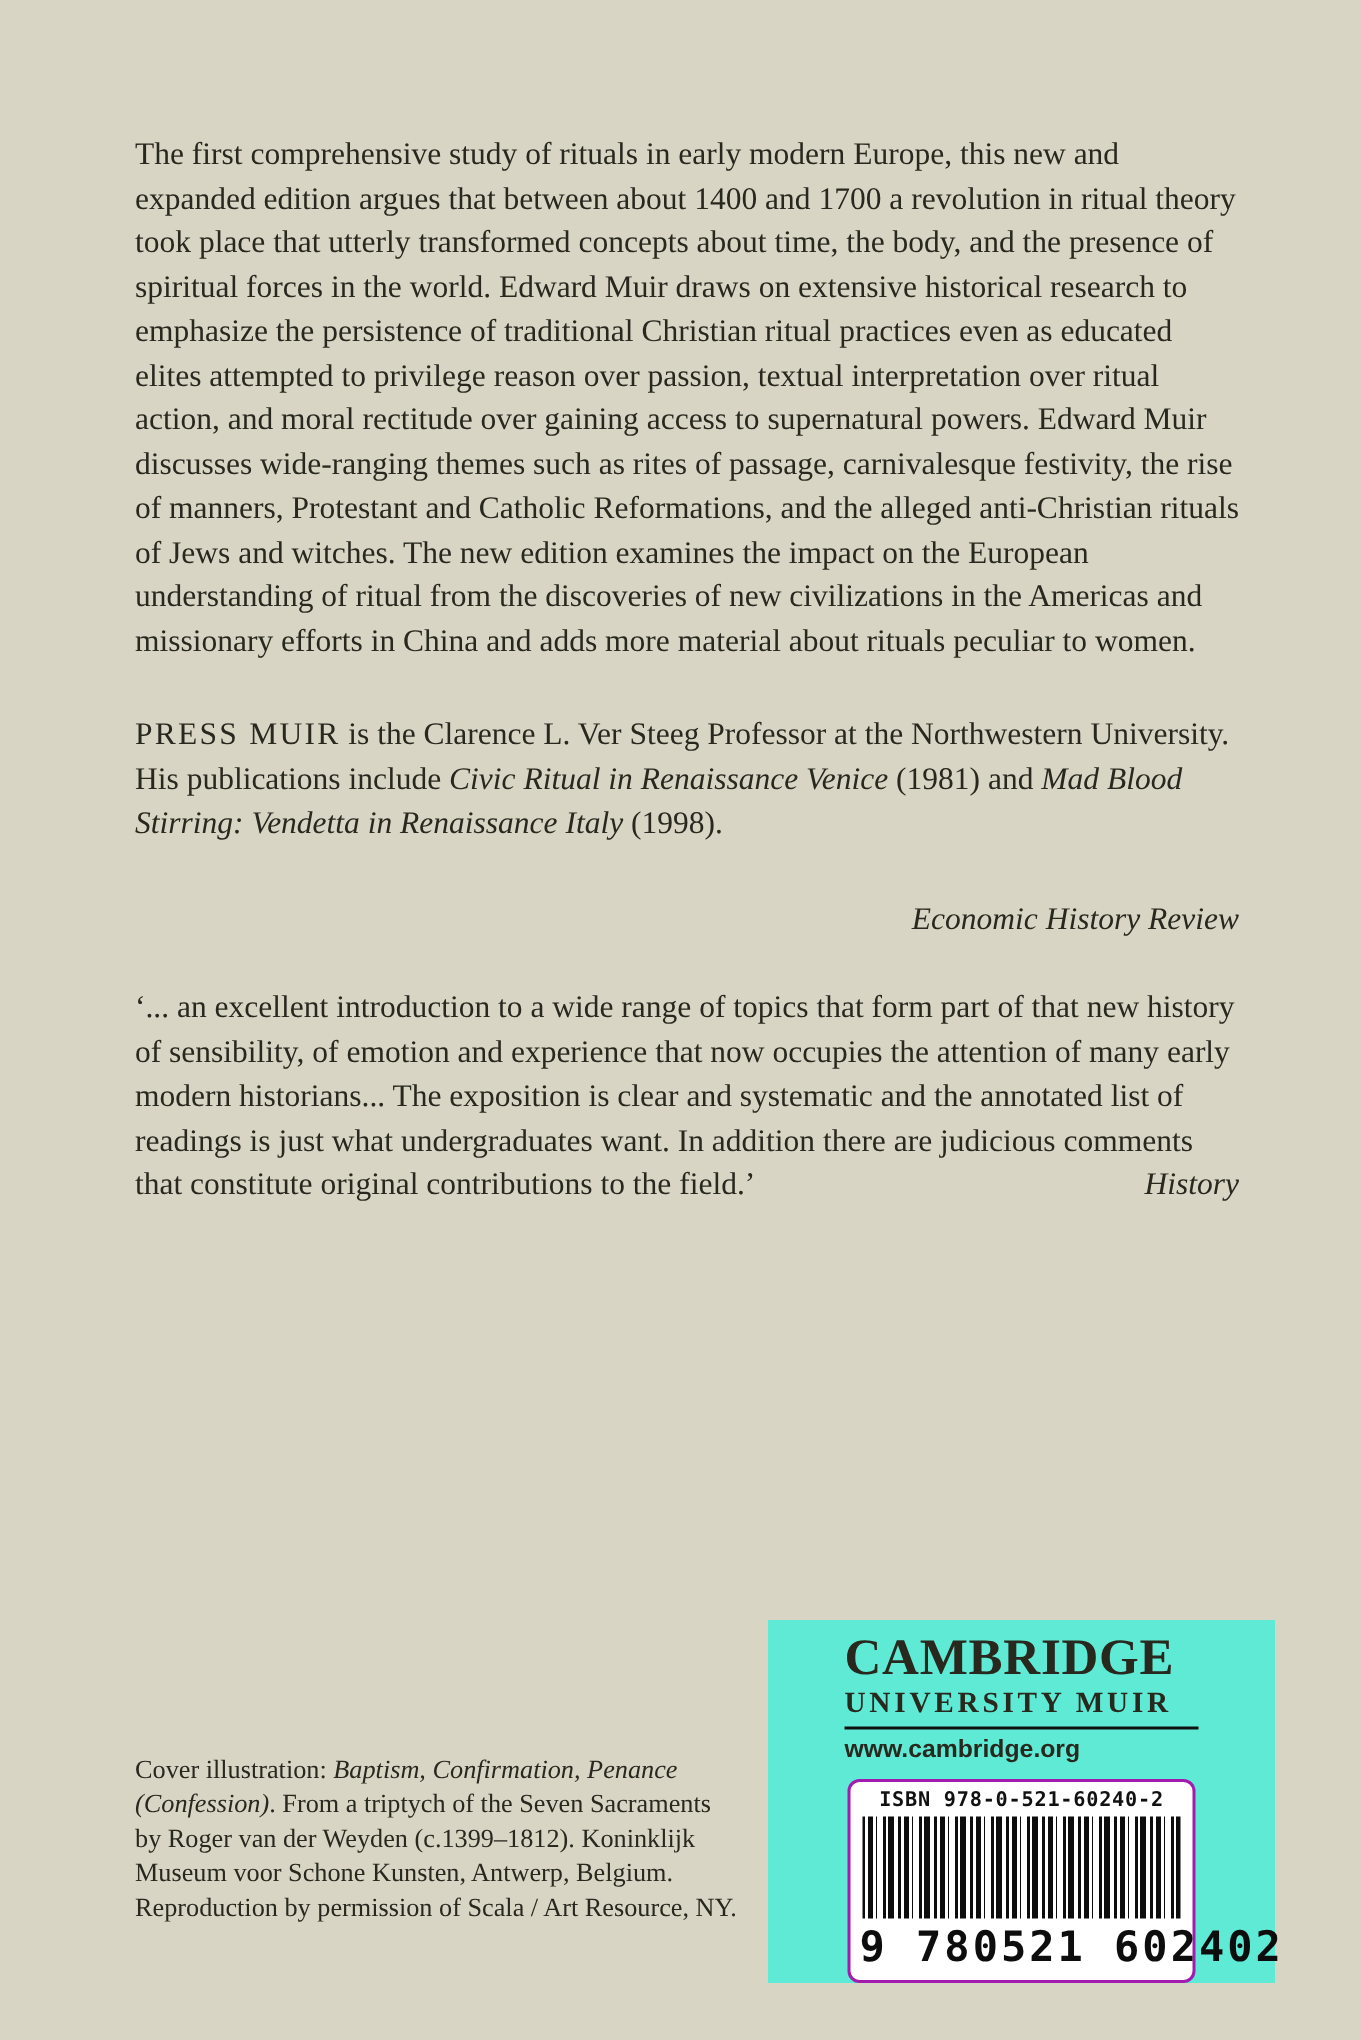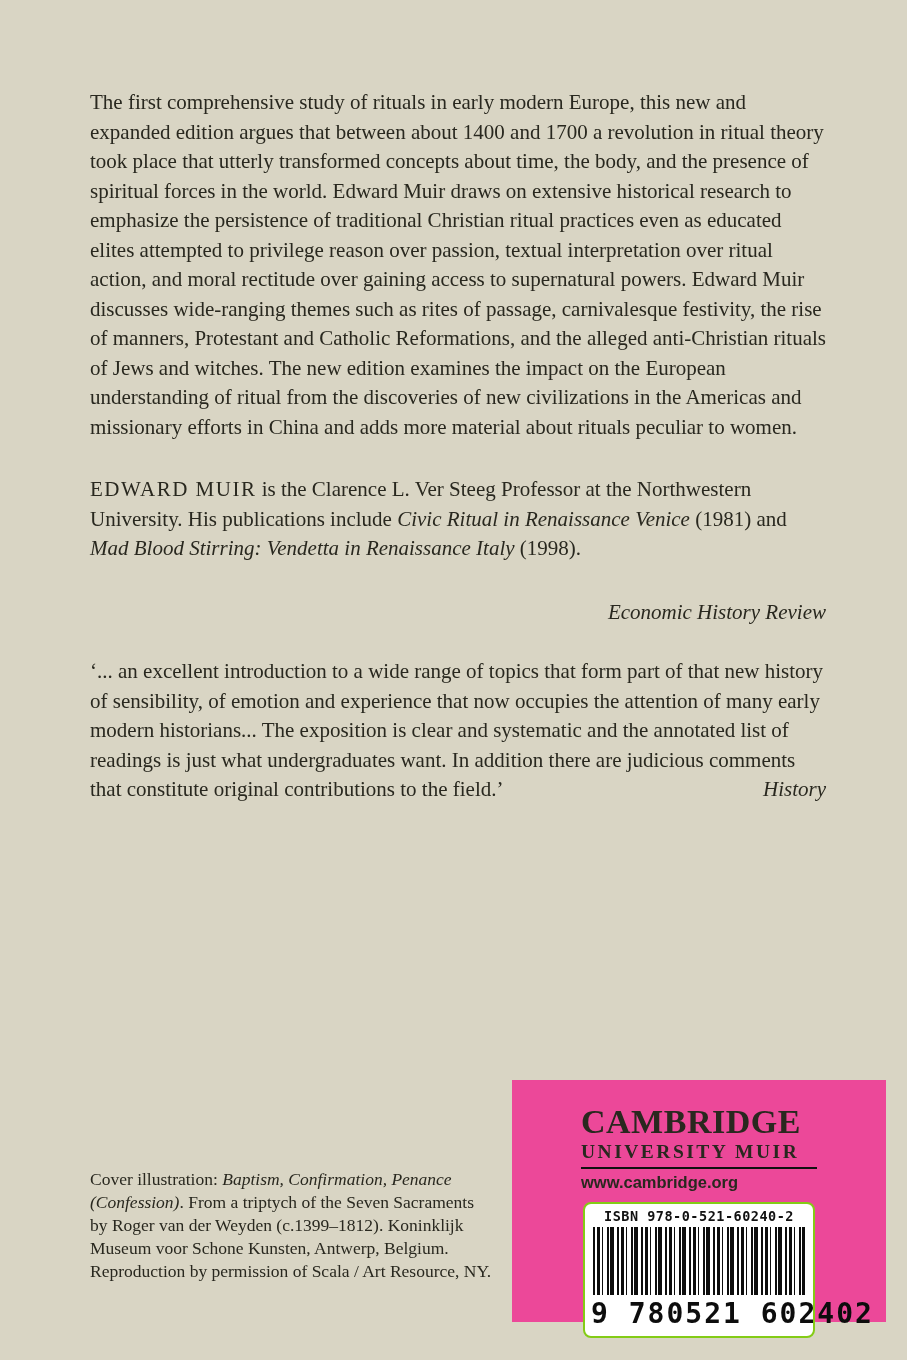--- a/index.html
+++ b/index.html
@@ -38,24 +38,24 @@
   .cover-credit{
     position:absolute;
     left:90px; top:1150px;
     width:405px;
     font-size:17.5px;
     line-height:23px;
   }
   .publisher-panel{
     position:absolute;
     left:512px; top:1080px;
-    width:374px; height:242px;
-    background:#ec4899;
+    width:338px; height:242px;
+    background:#5eead4;
     box-sizing:border-box;
-    padding:24px 0 0 0;
+    padding:8px 0 0 0;
   }
   .logo-block{
     width:236px;
     margin:0 auto;
   }
   .publisher-name{
     font-family:"Liberation Serif", serif;
     font-weight:bold;
     font-size:34px;
     letter-spacing:0.5px;
@@ -77,21 +77,21 @@
   .publisher-url{
     font-family:"Liberation Sans", sans-serif;
     font-weight:bold;
     font-size:16.5px;
     line-height:20px;
   }
   .barcode-box{
     width:232px;
     margin:10px auto 0 auto;
     background:#ffffff;
-    border:2px solid #84cc16;
+    border:2px solid #a21caf;
     border-radius:8px;
     padding:4px 6px 6px 6px;
     box-sizing:border-box;
   }
   .isbn-label{
     font-family:"DejaVu Sans Mono", monospace;
     font-size:13.5px;
     font-weight:bold;
     text-align:center;
     letter-spacing:0.5px;
@@ -127,21 +127,21 @@
 </style>
 </head>
 <body>
 
 <div class="page">
 
   <div class="main-text">
 
     <p class="blurb">The first comprehensive study of rituals in early modern Europe, this new and expanded edition argues that between about 1400 and 1700 a revolution in ritual theory took place that utterly transformed concepts about time, the body, and the presence of spiritual forces in the world. Edward Muir draws on extensive historical research to emphasize the persistence of traditional Christian ritual practices even as educated elites attempted to privilege reason over passion, textual interpretation over ritual action, and moral rectitude over gaining access to supernatural powers. Edward Muir discusses wide-ranging themes such as rites of passage, carnivalesque festivity, the rise of manners, Protestant and Catholic Reformations, and the alleged anti-Christian rituals of Jews and witches. The new edition examines the impact on the European understanding of ritual from the discoveries of new civilizations in the Americas and missionary efforts in China and adds more material about rituals peculiar to women.</p>
 
-    <p class="bio"><span class="author-name">EDWARD MUIR</span><span> is the Clarence L. Ver Steeg Professor at the Northwestern University. His publications include </span><span class="italic">Civic Ritual in Renaissance Venice</span><span> (1981) and </span><span class="italic">Mad Blood Stirring: Vendetta in Renaissance Italy</span><span> (1998).</span></p>
+    <p class="bio"><span class="author-name">PRESS MUIR</span><span> is the Clarence L. Ver Steeg Professor at the Northwestern University. His publications include </span><span class="italic">Civic Ritual in Renaissance Venice</span><span> (1981) and </span><span class="italic">Mad Blood Stirring: Vendetta in Renaissance Italy</span><span> (1998).</span></p>
 
 
     <p class="quote">
       <span class="quote-source">Economic History Review</span></p>
 
     <p class="quote"><span>‘... an excellent introduction to a wide range of topics that form part of that new history of sensibility, of emotion and experience that now occupies the attention of many early modern historians... The exposition is clear and systematic and the annotated list of readings is just what undergraduates want. In addition there are judicious comments that constitute original contributions to the field.’</span>
       <span class="quote-source">History</span></p>
 
   </div>
 

